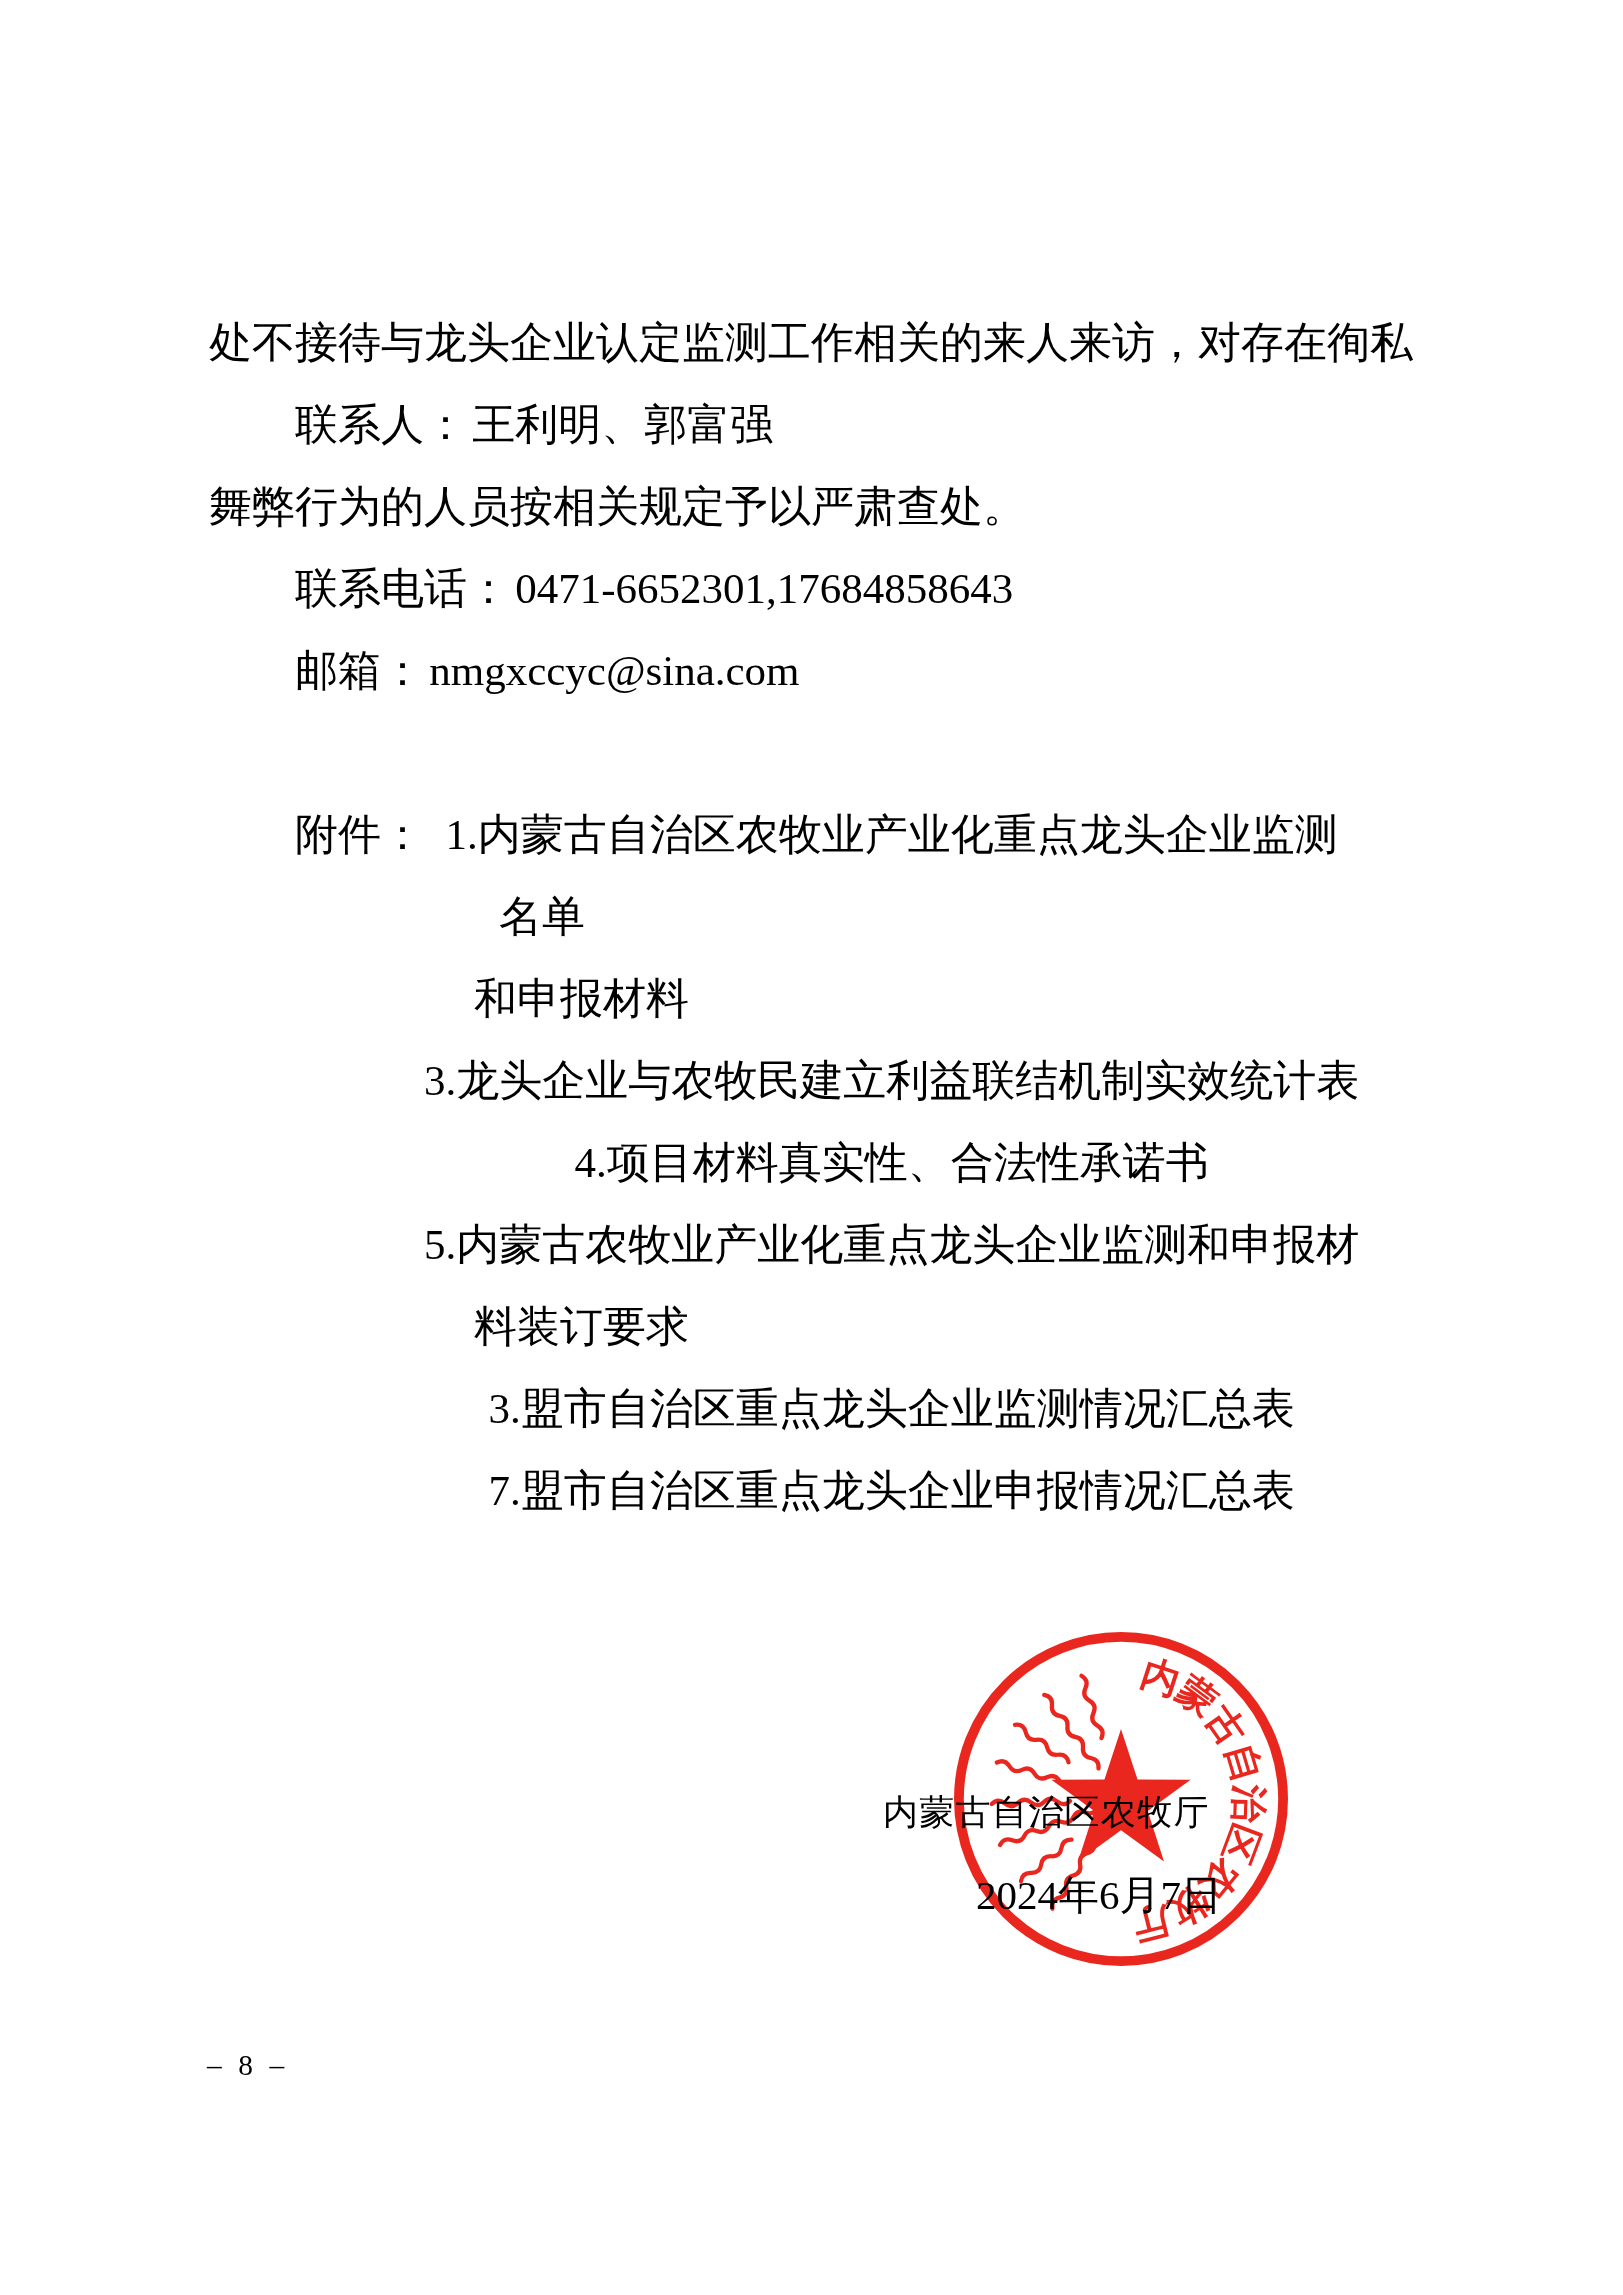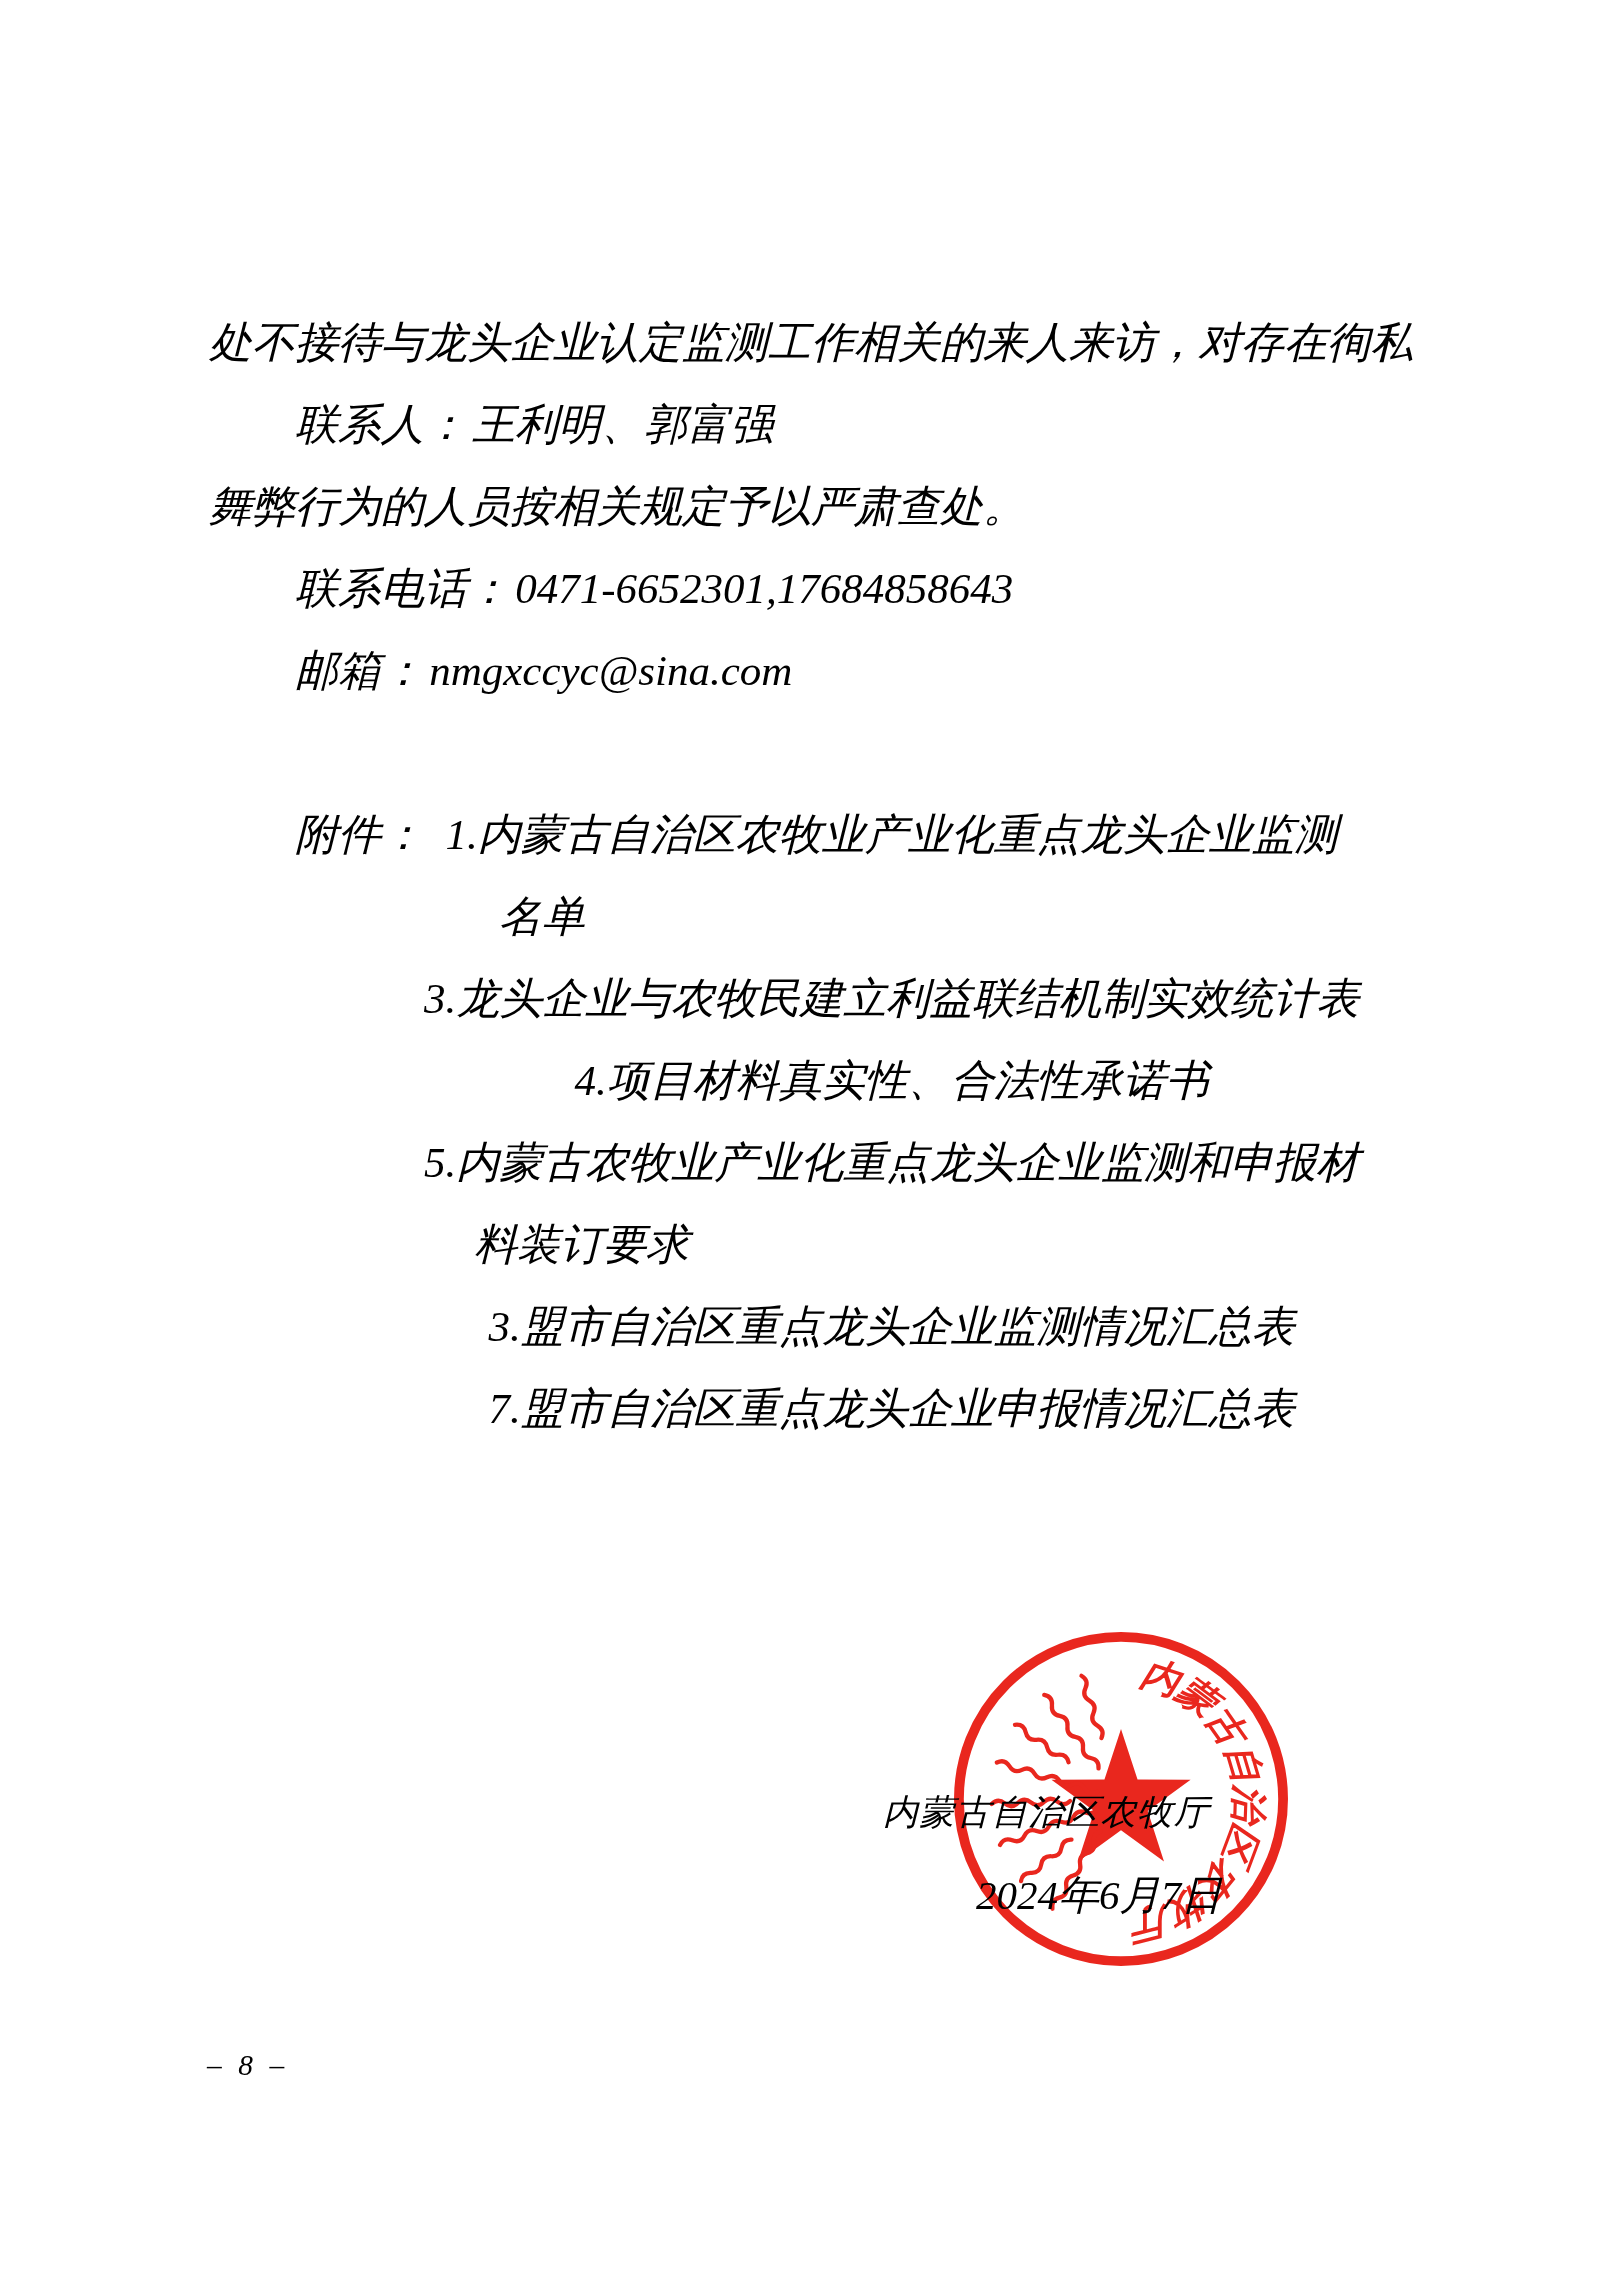--- a/index.html
+++ b/index.html
@@ -4,21 +4,20 @@
 <style>
   html, body { margin: 0; padding: 0; background: #ffffff; }
   .page {
     position: relative;
     width: 1623px;
     height: 2295px;
     background: #ffffff;
     font-family: "Liberation Serif", "DejaVu Serif", serif;
     color: #000000;
     overflow: hidden;
-    font-style: italic;
   }
   .content {
     position: absolute;
     left: 209px;
     top: 302px;
     width: 1206px;
   }
   .line {
     height: 82px;
     line-height: 82px;
@@ -109,20 +108,21 @@
     <div class="line indent2"><span>联系电话：</span><span class="contact-value">0471-6652301,17684858643</span></div>
     <div class="line indent2"><span>邮箱：</span><span class="contact-value">nmgxccyc@sina.com</span></div>
 
     <div class="line blank"></div>
 
     <div class="attachment-block">
       <div class="att-label">附件：</div>
       <div class="att-lines" id="att-lines">
           <div class="line att-item">1.内蒙古自治区农牧业产业化重点龙头企业监测</div>
           <div class="line att-deep">名单</div>
+          <div class="line att-shallow">和申报材料</div>
           <div class="line att-item">3.龙头企业与农牧民建立利益联结机制实效统计表</div>
           <div class="line att-item">4.项目材料真实性、合法性承诺书</div>
           <div class="line att-item">5.内蒙古农牧业产业化重点龙头企业监测和申报材</div>
           <div class="line att-shallow">料装订要求</div>
           <div class="line att-item">3.盟市自治区重点龙头企业监测情况汇总表</div>
           <div class="line att-item">7.盟市自治区重点龙头企业申报情况汇总表</div>
         </div>
     </div>
   </div>
 

